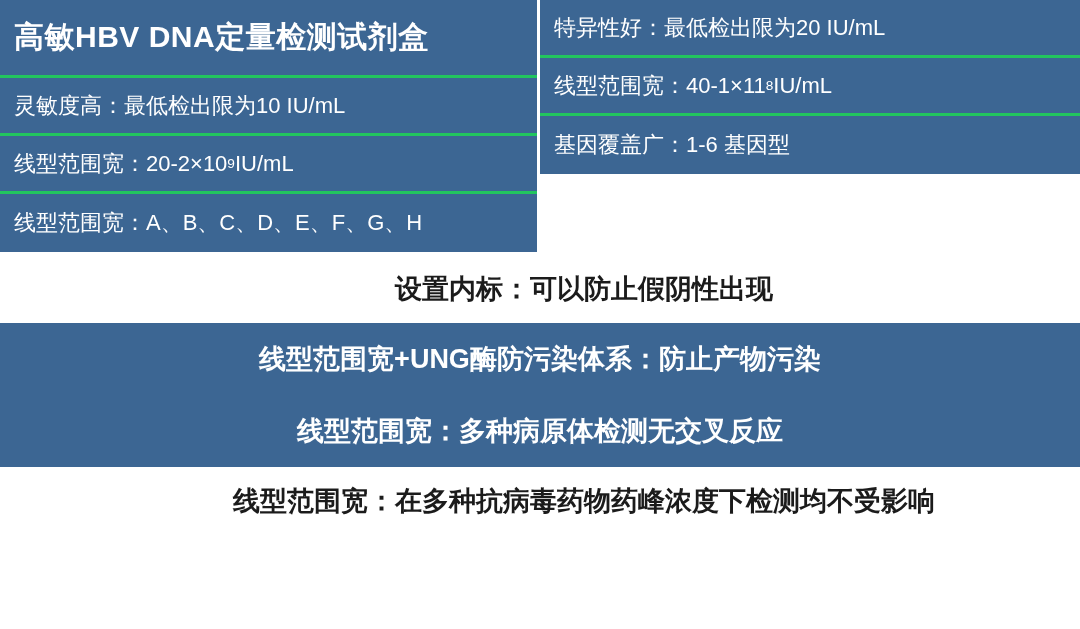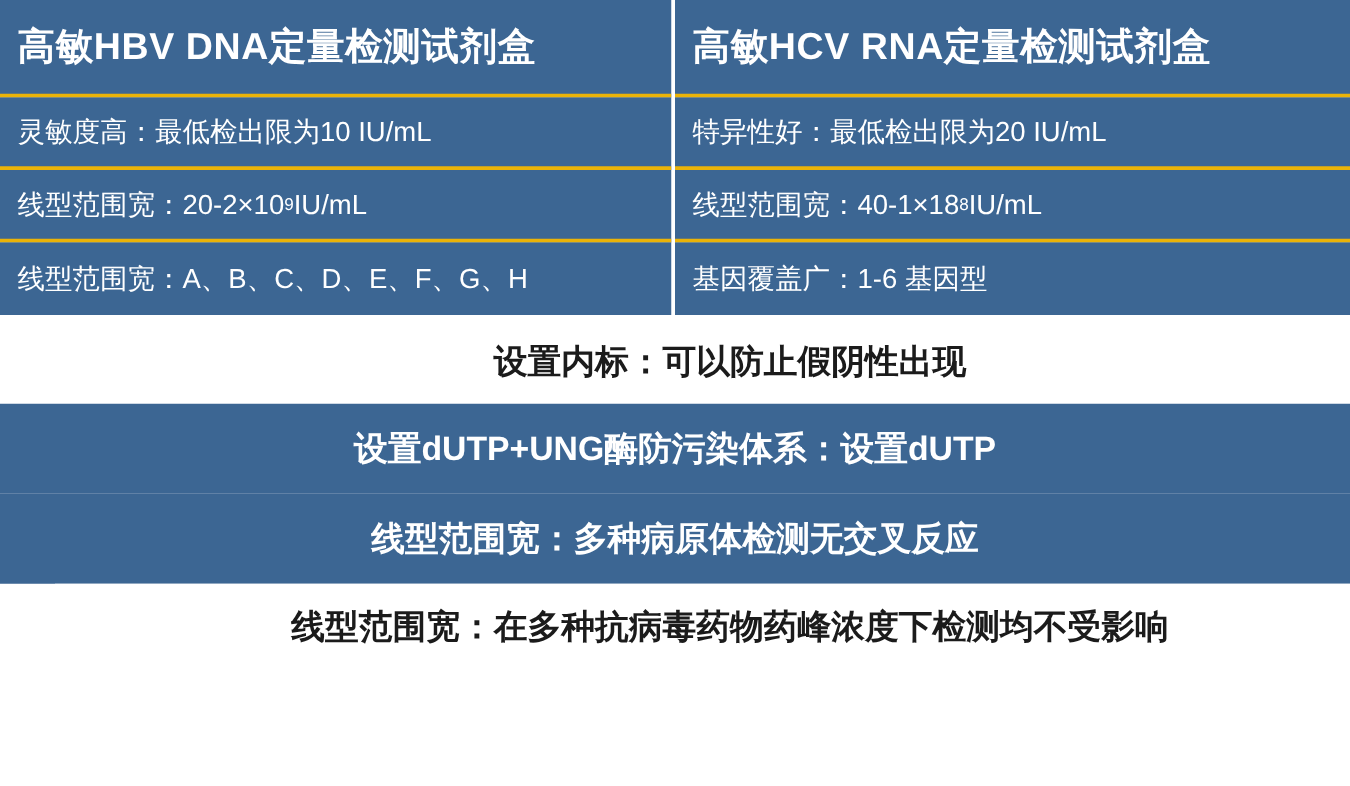--- a/index.html
+++ b/index.html
@@ -34,21 +34,21 @@
     border-right: 3px solid #ffffff;
   }
 
   .cell {
     background: #3c6693;
     color: #ffffff;
     box-sizing: border-box;
     display: flex;
     align-items: center;
     padding: 0 14px;
-    border-bottom: 3px solid #eab308;
+    border-bottom: 3px solid #22c55e;
   }
   .cell.head {
     height: 78px;
     font-size: 30px;
     font-weight: bold;
     letter-spacing: 0.5px;
   }
   .cell.row {
     height: 58px;
     font-size: 22px;
@@ -106,32 +106,31 @@
       <div class="cell row">灵敏度高：最低检出限为10 IU/mL</div>
       <div class="cell row">
           <span>线型范围宽：20-2×10</span>
           <sup>9</sup>
           <span> IU/mL</span>
         </div>
       <div class="cell row last">线型范围宽：A、B、C、D、E、F、G、H</div>
     </div>
 
     <div class="col right">
-      <div class="cell head">高敏HCV RNA定量检测试剂盒</div>
       <div class="cell row">特异性好：最低检出限为20 IU/mL</div>
       <div class="cell row">
-          <span>线型范围宽：40-1×18</span>
+          <span>线型范围宽：40-1×11</span>
           <sup>8</sup>
           <span> IU/mL</span>
         </div>
       <div class="cell row last">基因覆盖广：1-6 基因型</div>
     </div>
 
   </div>
 
   <div class="spacer-3"></div>
 
   <div class="full-row white">设置内标：可以防止假阴性出现</div>
-  <div class="full-row blue tall">设置dUTP+UNG酶防污染体系：设置dUTP</div>
+  <div class="full-row blue tall">线型范围宽+UNG酶防污染体系：防止产物污染</div>
   <div class="full-row blue tall">线型范围宽：多种病原体检测无交叉反应</div>
   <div class="full-row white">线型范围宽：在多种抗病毒药物药峰浓度下检测均不受影响</div>
 
 </div>
 
 </body></html>

